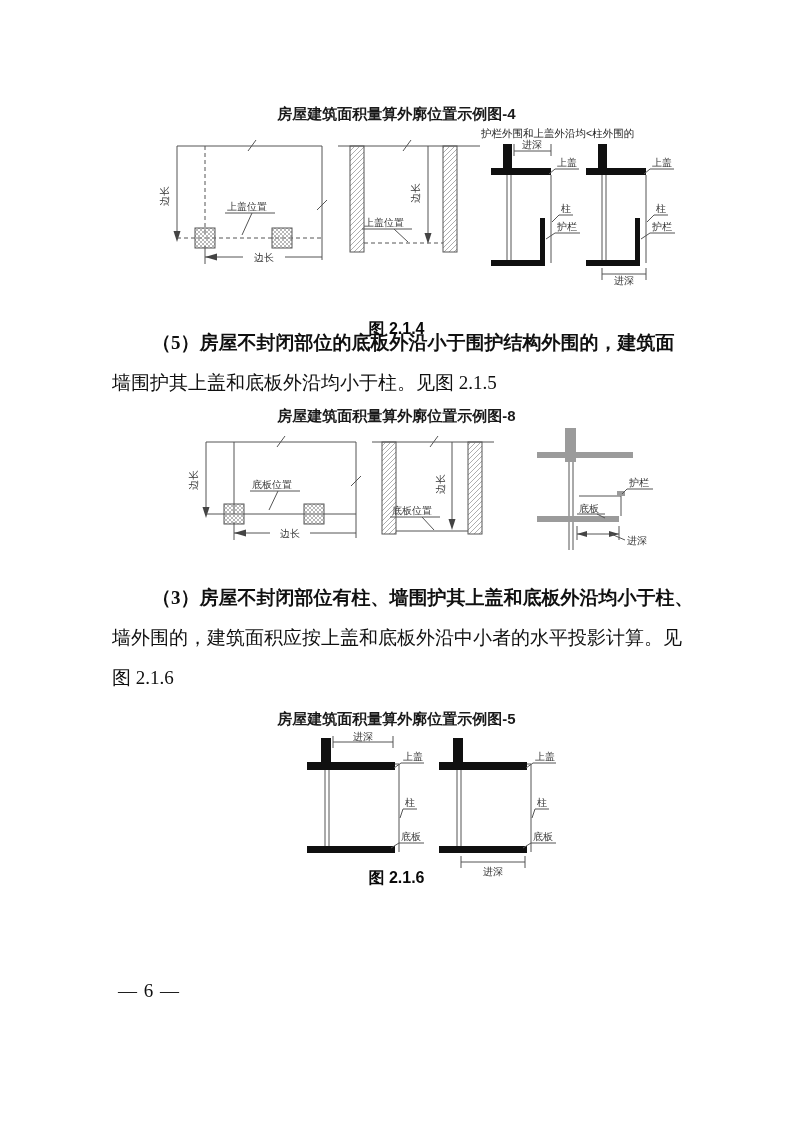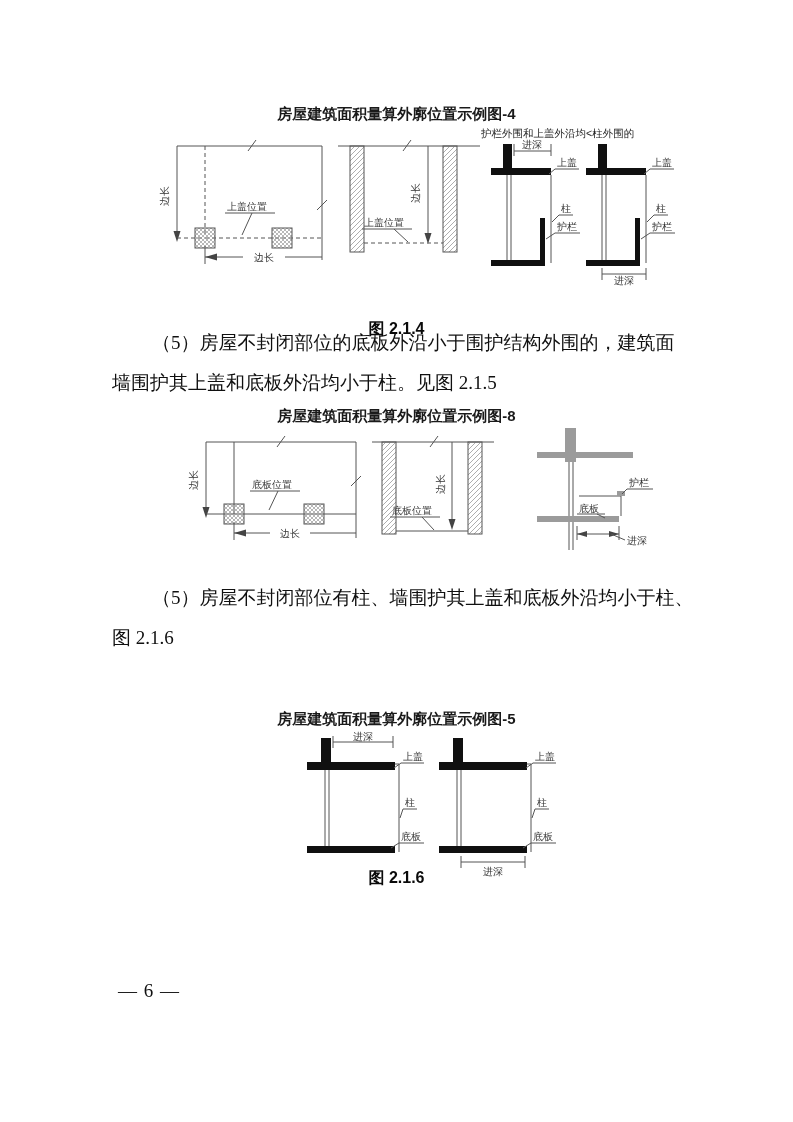--- a/index.html
+++ b/index.html
@@ -7,21 +7,21 @@
   body { width:793px; height:1122px; position:relative; font-family:"Liberation Serif", serif; color:#111; }
   .page { position:absolute; left:0; top:0; width:793px; height:1122px; background:#fff; overflow:hidden; }
 
   .fig-title { position:absolute; left:0; width:793px; text-align:center;
     font-family:"Liberation Sans", sans-serif; font-weight:bold; font-size:15px; color:#1a1a1a; }
   .fig-caption { position:absolute; left:0; width:793px; text-align:center;
     font-family:"Liberation Sans", sans-serif; font-weight:bold; font-size:16px; color:#0a0a0a; }
 
   .para { position:absolute; left:112px; width:578px; font-size:19px; color:#101010; }
   .para .line { height:40px; line-height:40px; white-space:nowrap; }
-  .para .line.indent { text-indent:40px; }
+  .para .line.indent { text-indent:40px;font-weight:bold; }
 
   .pagenum { position:absolute; left:118px; top:980px; font-size:19px; color:#101010;
     font-family:"Liberation Serif", serif; letter-spacing:1px; }
 
   svg { position:absolute; overflow:visible; }
   svg text { font-family:"Liberation Sans", sans-serif; font-size:10px; fill:#333; }
   svg text.note { font-size:10.5px; fill:#222; }
   .thin { stroke:#555; stroke-width:1; fill:none; }
   .dash { stroke:#555; stroke-width:1; fill:none; stroke-dasharray:4 3; }
   .thick { fill:#101010; stroke:none; }
@@ -200,21 +200,22 @@
     <line x1="94" y1="98" x2="94" y2="112" class="thin"></line>
     <line x1="52" y1="106" x2="94" y2="106" class="thin"></line>
     <polygon points="52,106 62,103 62,109" class="arr"></polygon>
     <polygon points="94,106 84,103 84,109" class="arr"></polygon>
     <text x="102" y="116">进深</text>
     <line x1="100" y1="112" x2="86" y2="106" class="thin"></line>
   </svg>
 
 
   <div class="para" style="top:578px;">
-    <div class="line indent">（5）房屋不封闭部位有柱、墙围护其上盖和底板外沿均小于柱、</div>
+    <div class="line indent">（3）房屋不封闭部位有柱、墙围护其上盖和底板外沿均小于柱、</div>
+    <div class="line">墙外围的，建筑面积应按上盖和底板外沿中小者的水平投影计算。见</div>
     <div class="line">图 2.1.6</div>
   </div>
 
   <div class="fig-title" style="top:710px;">房屋建筑面积量算外廓位置示例图-5</div>
 
   <svg style="left:293px; top:728px;" width="132" height="135" viewBox="0 0 132 135">
     <line x1="40" y1="8" x2="40" y2="20" class="thin"></line>
     <line x1="100" y1="8" x2="100" y2="20" class="thin"></line>
     <line x1="40" y1="14" x2="100" y2="14" class="thin"></line>
     <text x="70" y="12" text-anchor="middle">进深</text>

